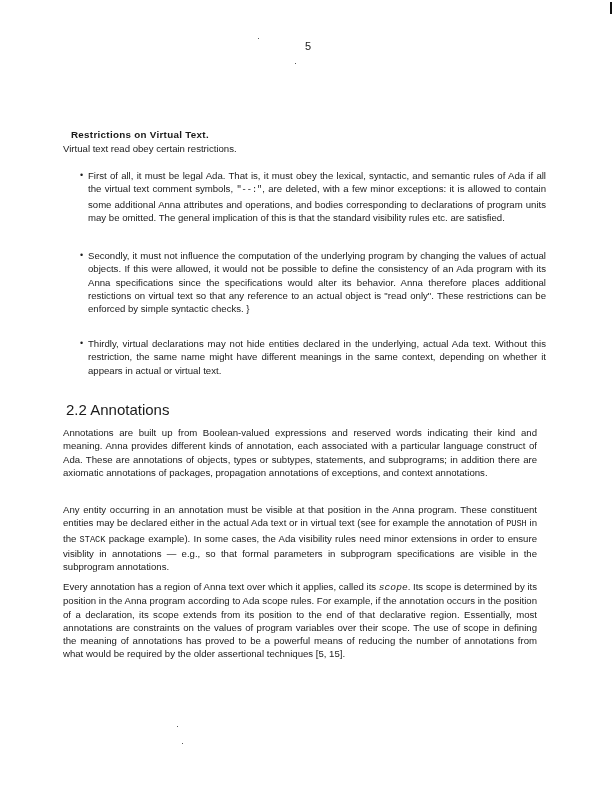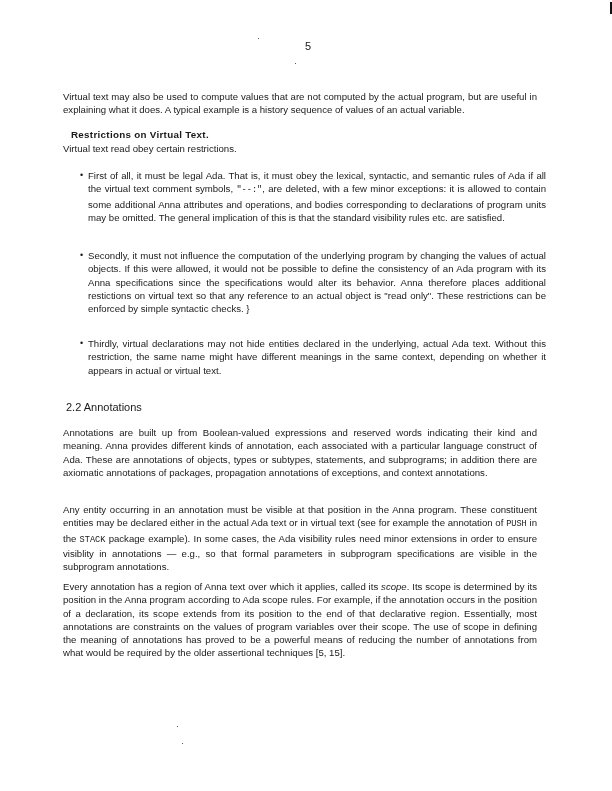--- a/index.html
+++ b/index.html
@@ -76,43 +76,42 @@
     .bullet-dot {
       position: absolute;
       left: 0;
       top: 0;
       font-size: 9px;
     }
     .section-title {
       position: absolute;
       left: 66px;
       top: 401px;
-      font-size: 11px;
+      font-size: 15px;
       margin: 0;
     }
     .mono {
       font-family: "Liberation Mono", monospace;
       font-size: 8.6px;
     }
-    em { font-style: italic; }
+    em { font-style: italic; font-family: Liberation Mono, monospace; }
   </style>
 </head>
 <body>
 
 <div class="page">
 
   <div class="edge-mark"></div>
   <div class="speck" style="left:258px; top:38px;"></div>
   <div class="speck" style="left:295px; top:63px;"></div>
   <div class="speck" style="left:177px; top:726px;"></div>
   <div class="speck" style="left:182px; top:743px;"></div>
 
   <div class="page-number">5</div>
 
-  <p class="para" style="top:90px;">Virtual text may also be used to compute values that are not computed by the actual program, but are useful in explaining what it does. A typical example is a history sequence of values of an actual variable.</p>
 
   <p class="heading-bold" style="top:129px;padding-left:8px;">Restrictions on Virtual Text.</p>
   <p class="sub-line" style="top:143px;">Virtual text read obey certain restrictions.</p>
 
   <div class="bullet" style="top:169px;">
     <span class="bullet-dot">•</span>
     <span>First of all, it must be legal Ada.  That is, it must obey the lexical, syntactic, and semantic rules of Ada if all the virtual text comment symbols, </span><span class="mono">"--:"</span><span>, are deleted, with a few minor exceptions:  it is allowed to contain some additional Anna attributes and operations, and bodies corresponding to declarations of program units may be omitted.  The general implication of this is that the standard visibility rules etc.  are satisfied.</span>
   </div>
 
   <div class="bullet" style="top:249px;">

